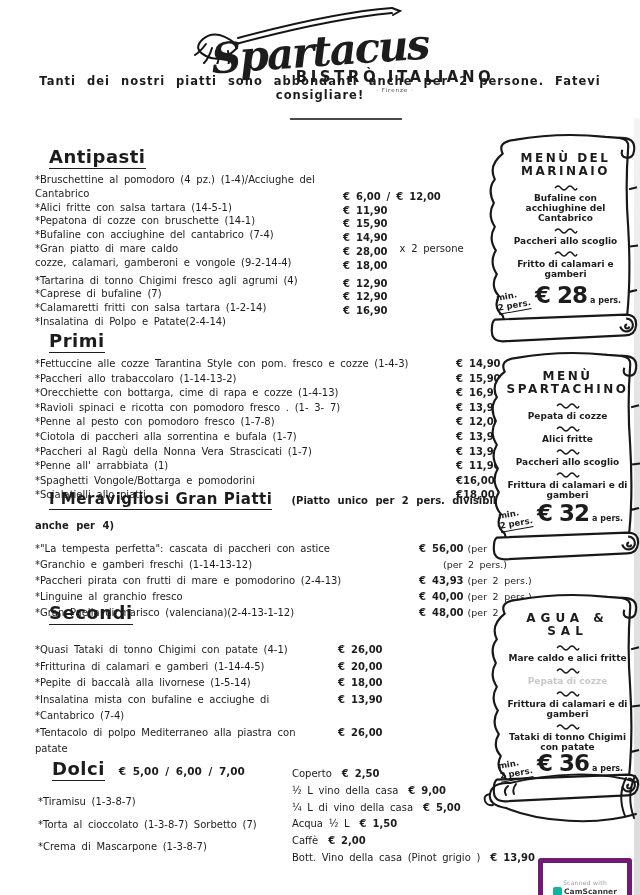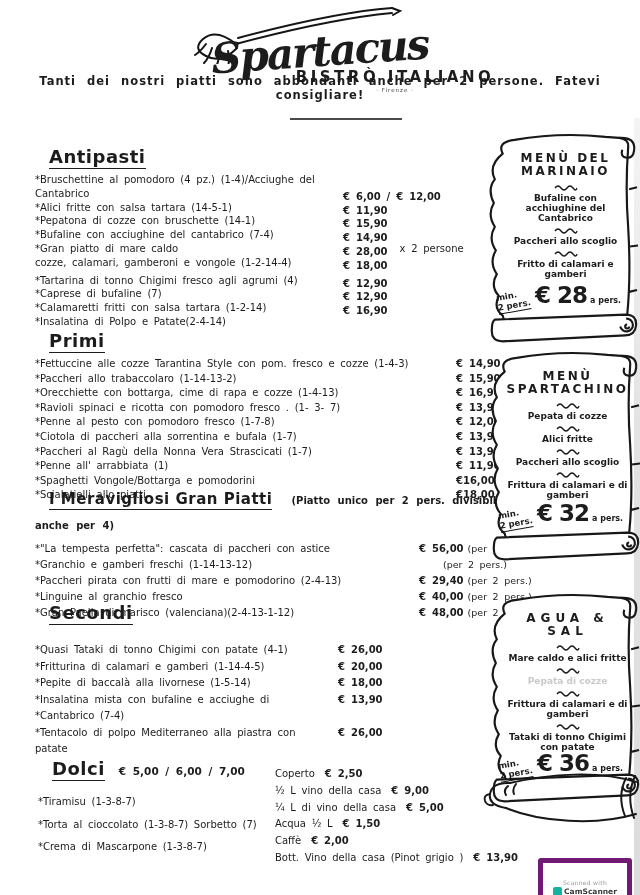--- a/index.html
+++ b/index.html
@@ -46,21 +46,21 @@
   #sec-secondi{top:602px;}
   #sec-secondi .rows{margin-top:13px;}
   #sec-secondi .row{line-height:16.5px;}
   #sec-secondi .nm{width:303px;}
   #sec-dolci{top:758px;width:260px;left:38px;}
   .dolci-head{display:flex;align-items:baseline;gap:14px;}
   .dolci-price{font-size:10.5px;font-weight:600;word-spacing:3px;}
   #sec-dolci .rows{margin-top:6px;}
   #sec-dolci .row{line-height:22.5px;}
   
-  #bev{position:absolute;left:275px;top:766px;width:330px;}
+  #bev{position:absolute;left:292px;top:766px;width:330px;}
   #bev .row{line-height:16.8px;font-size:10px;}
   #bev .nm{width:auto;margin-right:10px;}
   
   .scroll{position:absolute;width:158px;height:218px;}
   #scroll-1{left:481px;top:128px;}
   #scroll-2{left:483px;top:346px;}
   #scroll-3{left:483px;top:588px;}
   .scroll svg.parch{position:absolute;inset:0;}
   .s-body{position:absolute;top:24px;left:24px;right:13px;bottom:34px;
         display:flex;flex-direction:column;align-items:center;text-align:center;}
@@ -144,21 +144,21 @@
           <span class="nt"></span>
         </div>
 
         <div class="row">
           <span class="nm">*Gran piatto di mare caldo</span>
           <span class="pr">€ 28,00</span>
           <span class="nt">x 2 persone</span>
         </div>
 
         <div class="row">
-          <span class="nm">cozze, calamari, gamberoni e vongole (1-2-14-4)</span>
+          <span class="nm">cozze, calamari, gamberoni e vongole (9-2-14-4)</span>
           <span class="pr">€ 18,00</span>
           <span class="nt"></span>
         </div>
 
         <div class="row">
           <span class="nm">*Tartarina di tonno Chigimi fresco agli agrumi (4)</span>
           <span class="pr">€ 12,90</span>
           <span class="nt"></span>
         </div>
 
@@ -250,21 +250,21 @@
         </div>
 
         <div class="row">
           <span class="nm">*Granchio e gamberi freschi (1-14-13-12)</span>
           <span class="pr"></span>
           <span class="nt">(per 2 pers.)</span>
         </div>
 
         <div class="row">
           <span class="nm">*Paccheri pirata con frutti di mare e pomodorino (2-4-13)</span>
-          <span class="pr">€ 29,40</span>
+          <span class="pr">€ 43,93</span>
           <span class="nt">(per 2 pers.)</span>
         </div>
 
         <div class="row">
           <span class="nm">*Linguine al granchio fresco</span>
           <span class="pr">€ 40,00</span>
           <span class="nt">(per 2 pers.)</span>
         </div>
 
         <div class="row">

